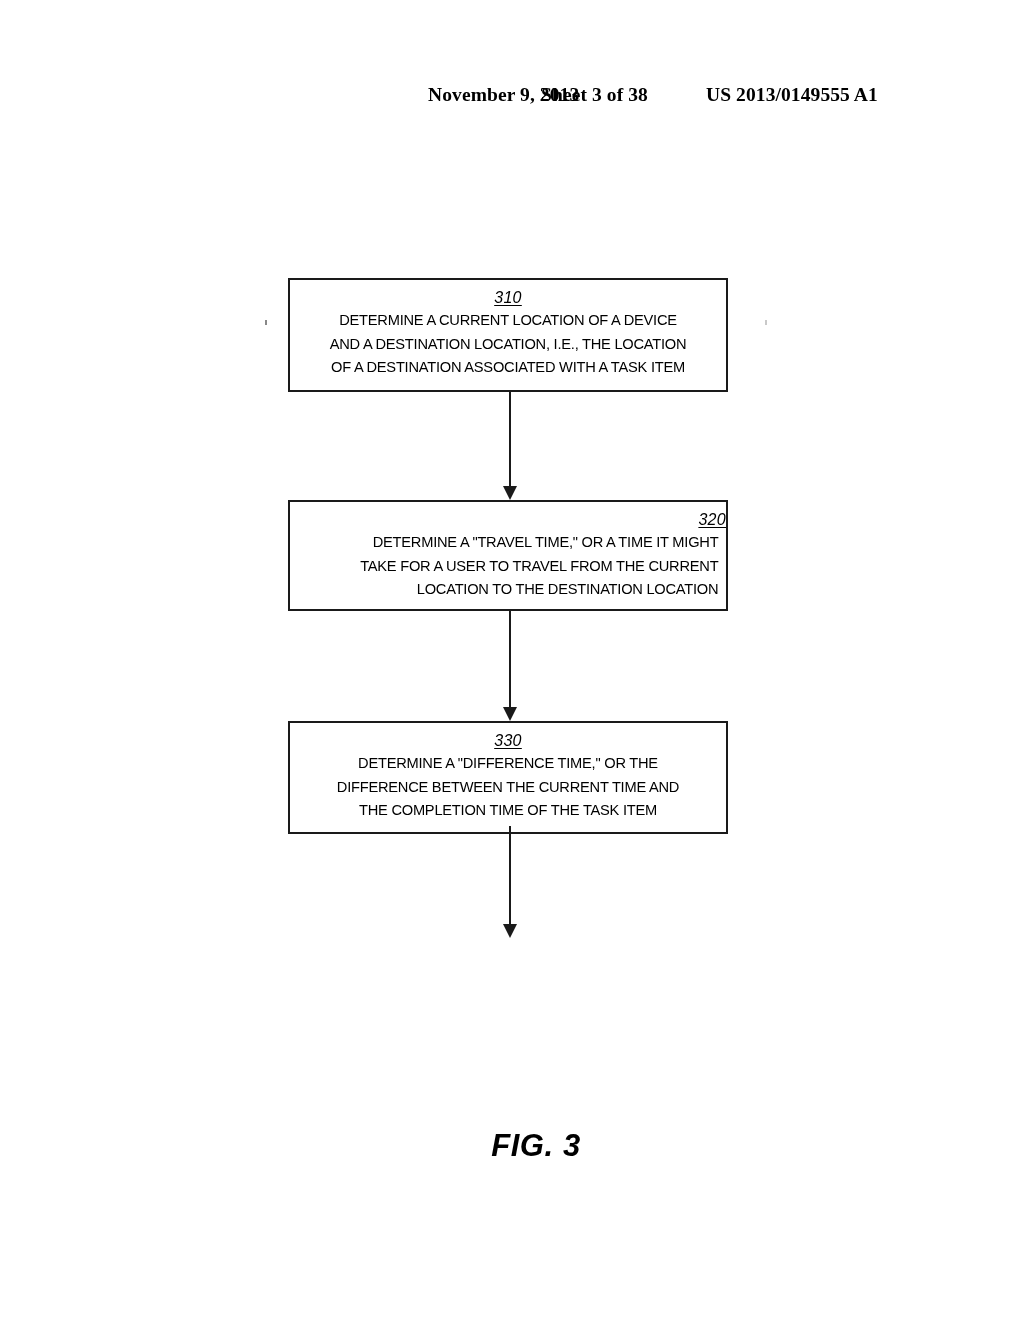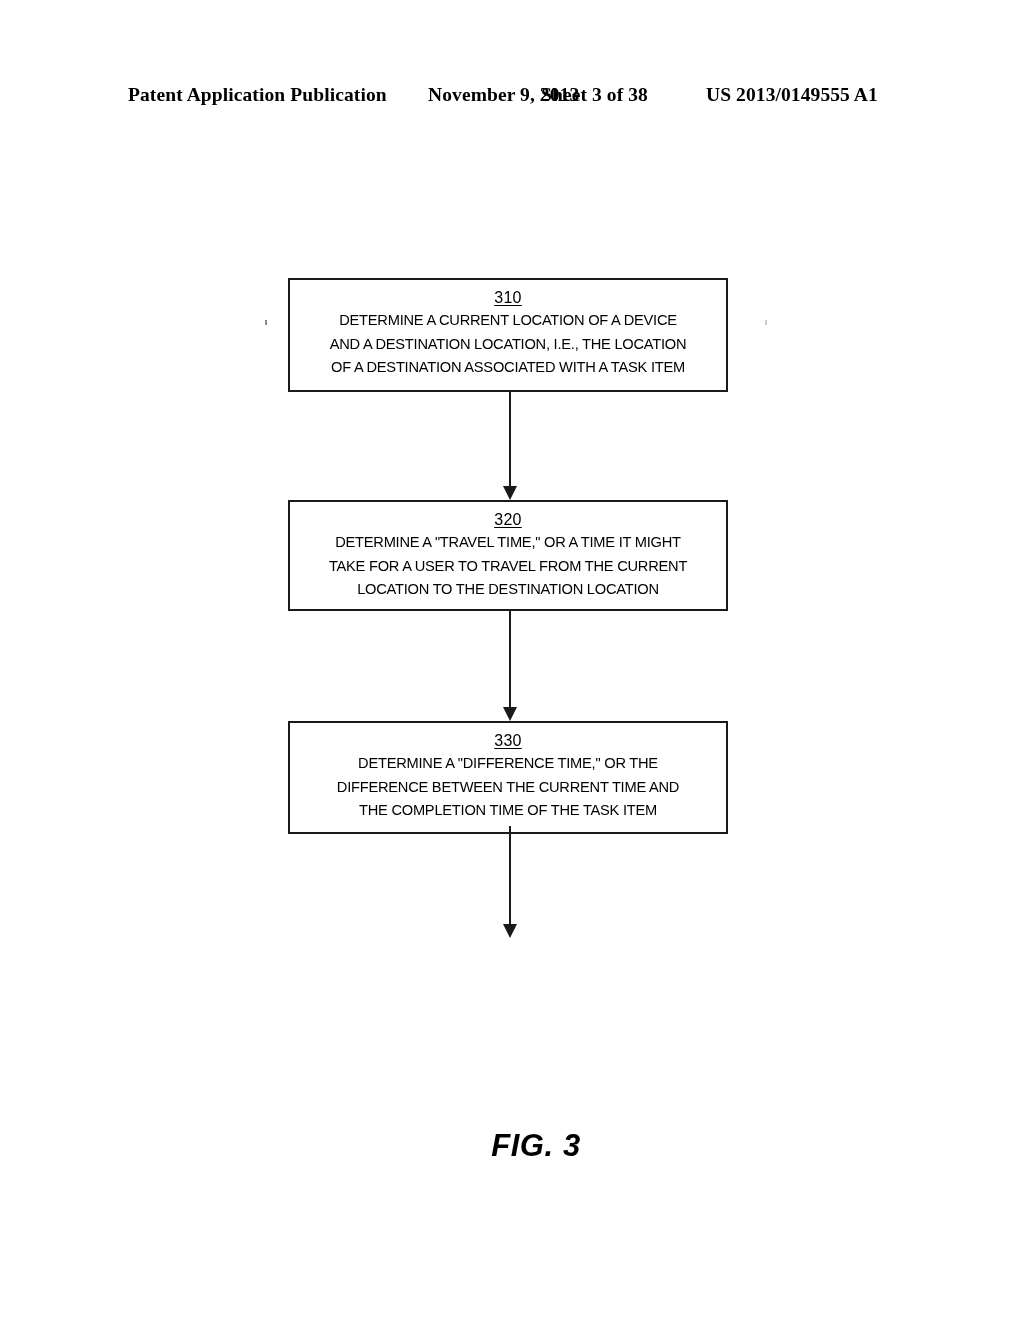--- a/index.html
+++ b/index.html
@@ -47,32 +47,33 @@
     position: absolute;
     left: 288px;
     width: 440px;
     border: 2px solid #1a1a1a;
     background: #ffffff;
     box-sizing: border-box;
     text-align: center;
     padding-top: 7px;
   }
   .fc-box.b310 { top: 278px;  height: 114px; }
-  .fc-box.b320 { top: 500px;  height: 111px; }
+  .fc-box.b320 { top: 500px;  height: 111px; text-align: right; }
   .fc-box.b330 { top: 721px;  height: 113px; }
   .fc-box.b340 { top: 938px;  height: 111px; }
 
   .fc-ref {
     display: block;
     font-family: "Liberation Sans", sans-serif;
     font-size: 16px;
     line-height: 21px;
     letter-spacing: 0.3px;
     text-decoration: underline;
     text-underline-offset: 2px;
+    font-style: italic;
   }
   .fc-body {
     display: block;
     font-family: "Liberation Sans", sans-serif;
     font-size: 15.2px;
     line-height: 23.5px;
     letter-spacing: -0.25px;
     transform: scaleX(0.965);
     transform-origin: center top;
     white-space: nowrap;
@@ -129,21 +130,20 @@
     font-style: italic;
     font-size: 31px;
     letter-spacing: 0.6px;
     padding-left: 24px;
   }
 </style>
 </head>
 <body>
 
 <div class="page-header">
-  <span class="hdr-pub">Patent Application Publication</span>
   <span class="hdr-date">November 9, 2013</span>
   <span class="hdr-sheet">Sheet 3 of 38</span>
   <span class="hdr-patno">US 2013/0149555 A1</span>
 </div>
 
 <div class="flowchart">
 
   <div class="fc-box b310">
     <span class="fc-ref">310</span>
     <span class="fc-body">

